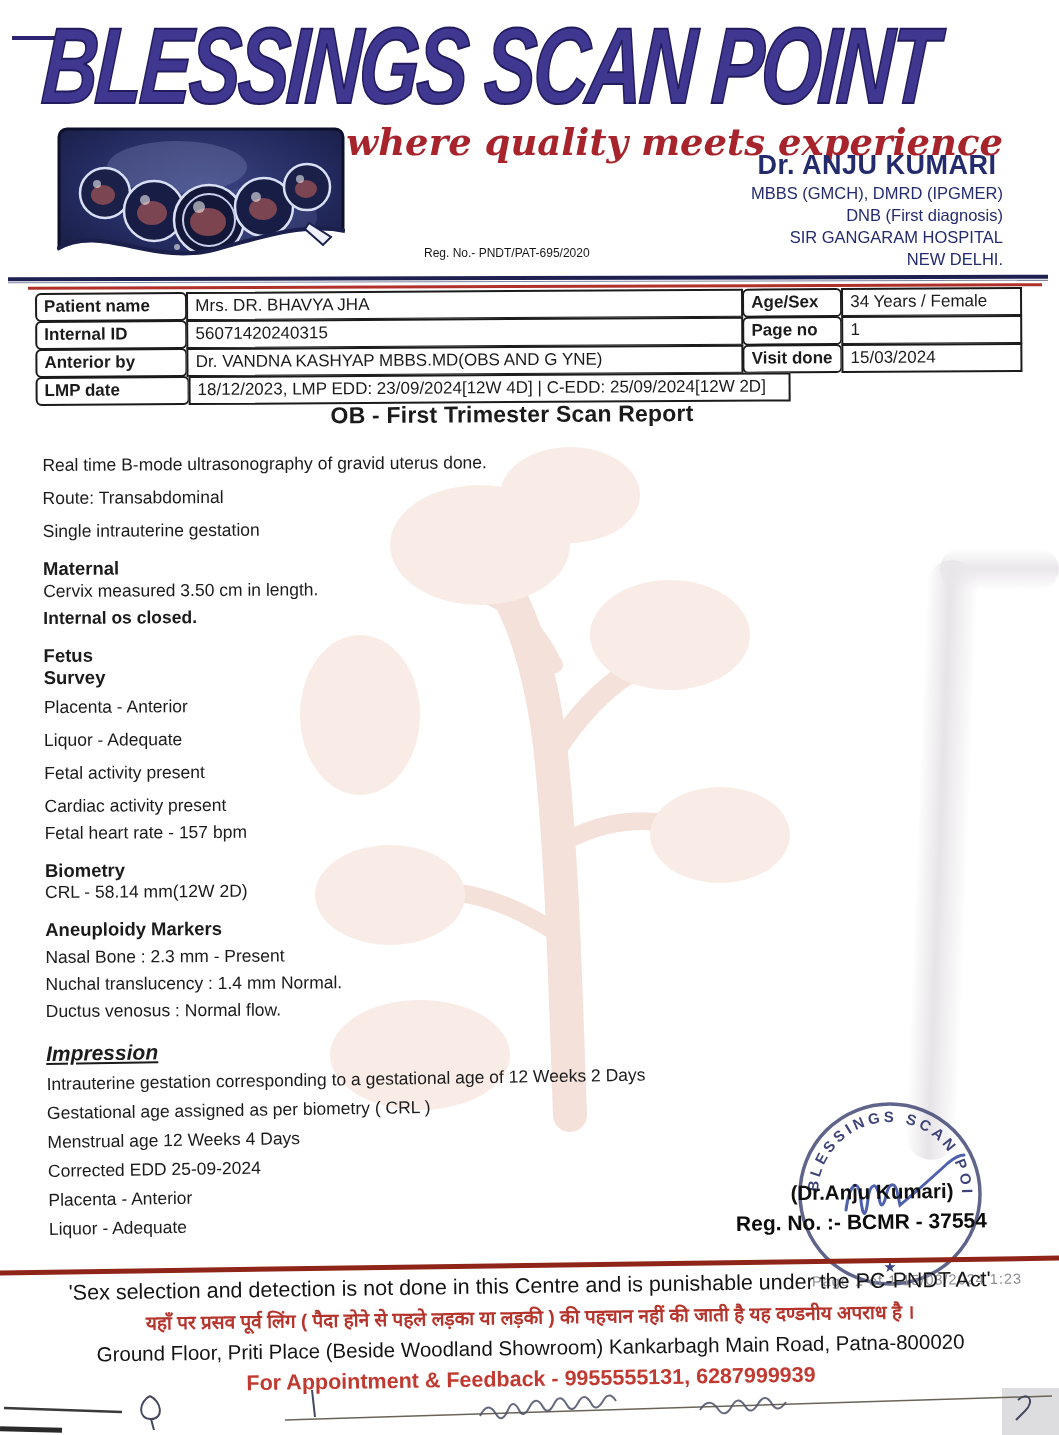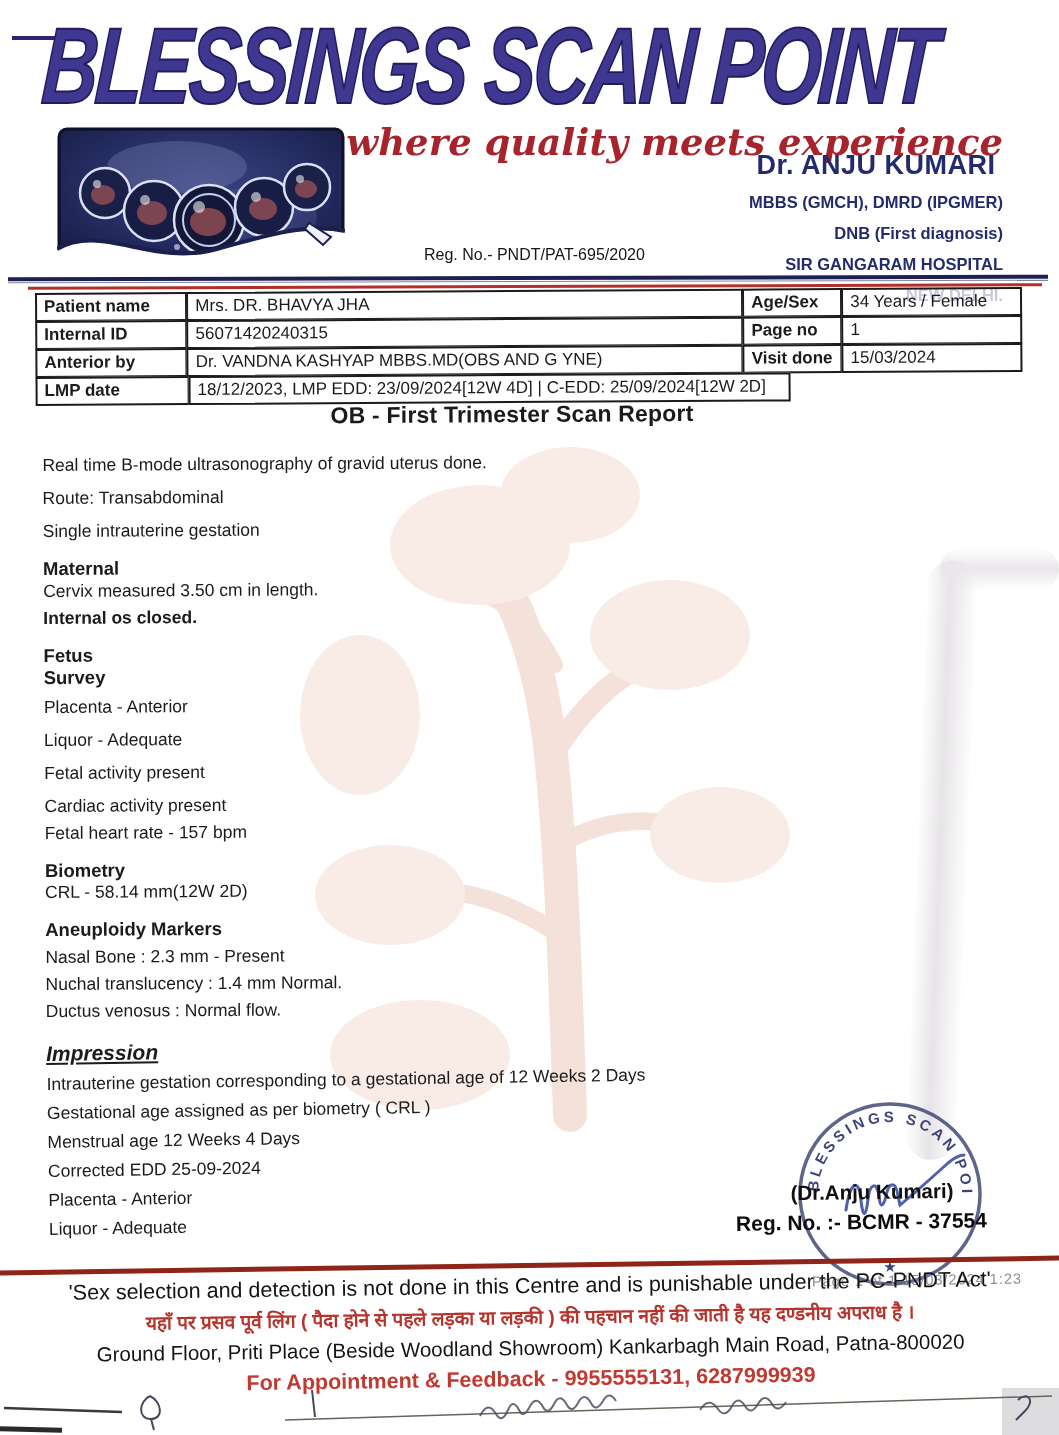--- a/index.html
+++ b/index.html
@@ -17,30 +17,30 @@
     transform:scaleX(0.72) skewX(-5deg); transform-origin:left top;
   }
   .tagline {
     position:absolute; right:56px; top:120px; white-space:nowrap;
     font-family:"DejaVu Serif", serif; font-style:italic; font-weight:bold;
     font-size:37px; color:#a8242c;
   }
   .logo { position:absolute; left:57px; top:127px; width:288px; height:145px; }
   .doctor-block { position:absolute; right:56px; top:150px; text-align:right; color:#232b6d; }
   .doc-name { font-size:27px; font-weight:bold; letter-spacing:.5px;text-align:center; }
-  .doc-line { font-size:16.5px; font-weight:bold; margin-top:12px; }
-  .reg-no { position:absolute; left:424px; top:246px; font-size:16px; color:#161616; }
+  .doc-line { font-size:16.5px; font-weight:normal; margin-top:3px; }
+  .reg-no { position:absolute; left:424px; top:246px; font-size:12px; color:#161616; }
   .rule-navy { position:absolute; left:8px; top:276px; width:1040px; height:3.5px; background:#1d2050; transform:rotate(-.15deg); }
   .rule-navy:after { content:""; position:absolute; left:0; top:5px; width:100%; height:1px; background:#1d2050; opacity:.55; }
   .rule-red  { position:absolute; left:28px; top:285px; width:1014px; height:3px; background:#b03129; transform:rotate(-.2deg); }
   
   .ptable { position:absolute; left:36px; top:294px; width:986px; transform:rotate(-.35deg); transform-origin:left top; font-size:17px; z-index:2; }
   .prow { display:flex; }
   .cell { border:2px solid #1b1b1b; margin:-1px 0 0 -1px; padding:1px 7px 2px; height:22px; line-height:21px; white-space:nowrap; overflow:hidden; background:rgba(255,255,255,.75); }
-  .cl { font-weight:bold; }
+  .cl { font-weight:bold;border-radius:6px; }
   .w-l1 { width:136px; } .w-v1 { width:546px; } .w-l2 { width:83px; } .w-v2 { width:165px; }
   .w-v4 { width:584px; }
   
   .body { position:absolute; left:42px; top:404px; width:940px; font-size:17.5px; transform:rotate(-.35deg); transform-origin:left top; z-index:2; }
   .rtitle { text-align:center; font-weight:bold; font-size:23px; margin:0 0 24px; letter-spacing:.2px; }
   .body p { margin:0 0 12px; }
   .b { font-weight:bold; }
   .h { font-weight:bold; font-size:18.5px; margin:16px 0 6px; }
   .h-tight { margin-bottom:1px; }
   .sub-h { font-weight:bold; font-size:18.5px; margin:0 0 8px; }

